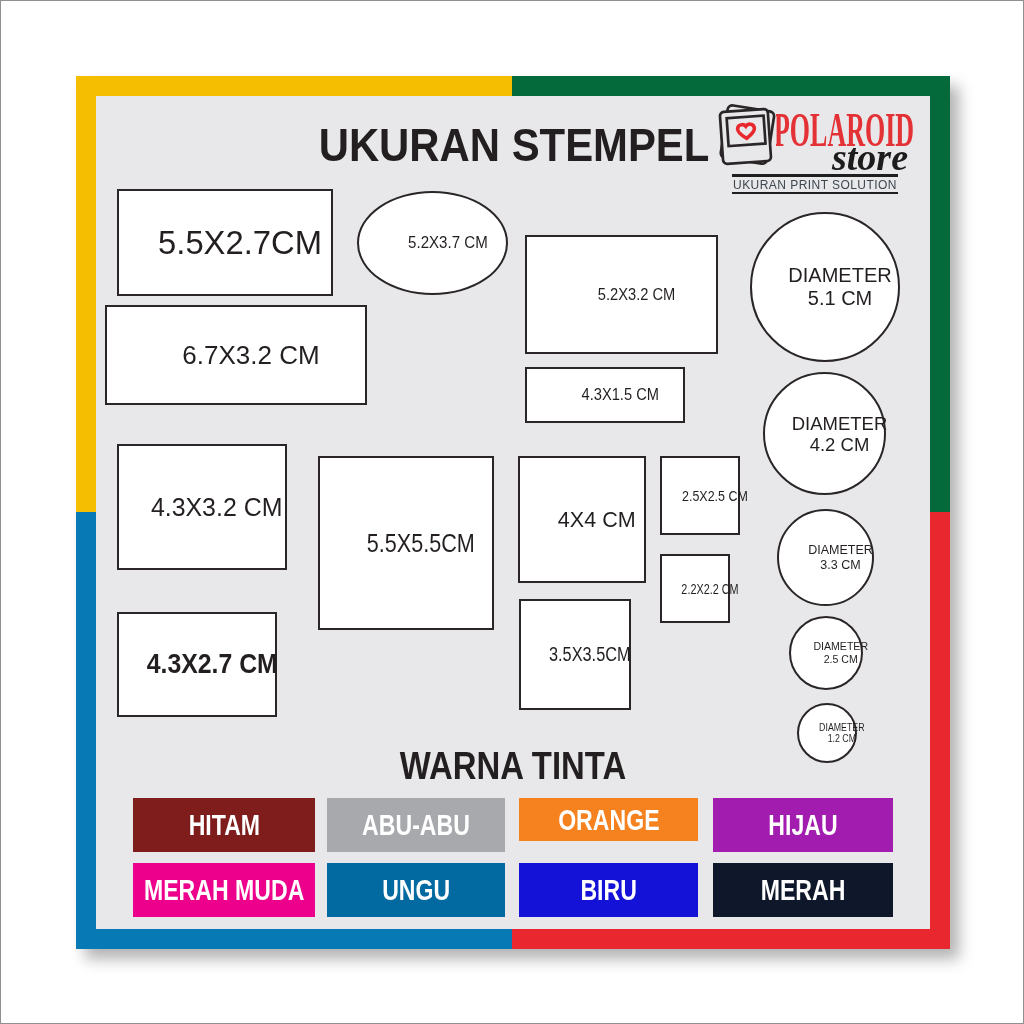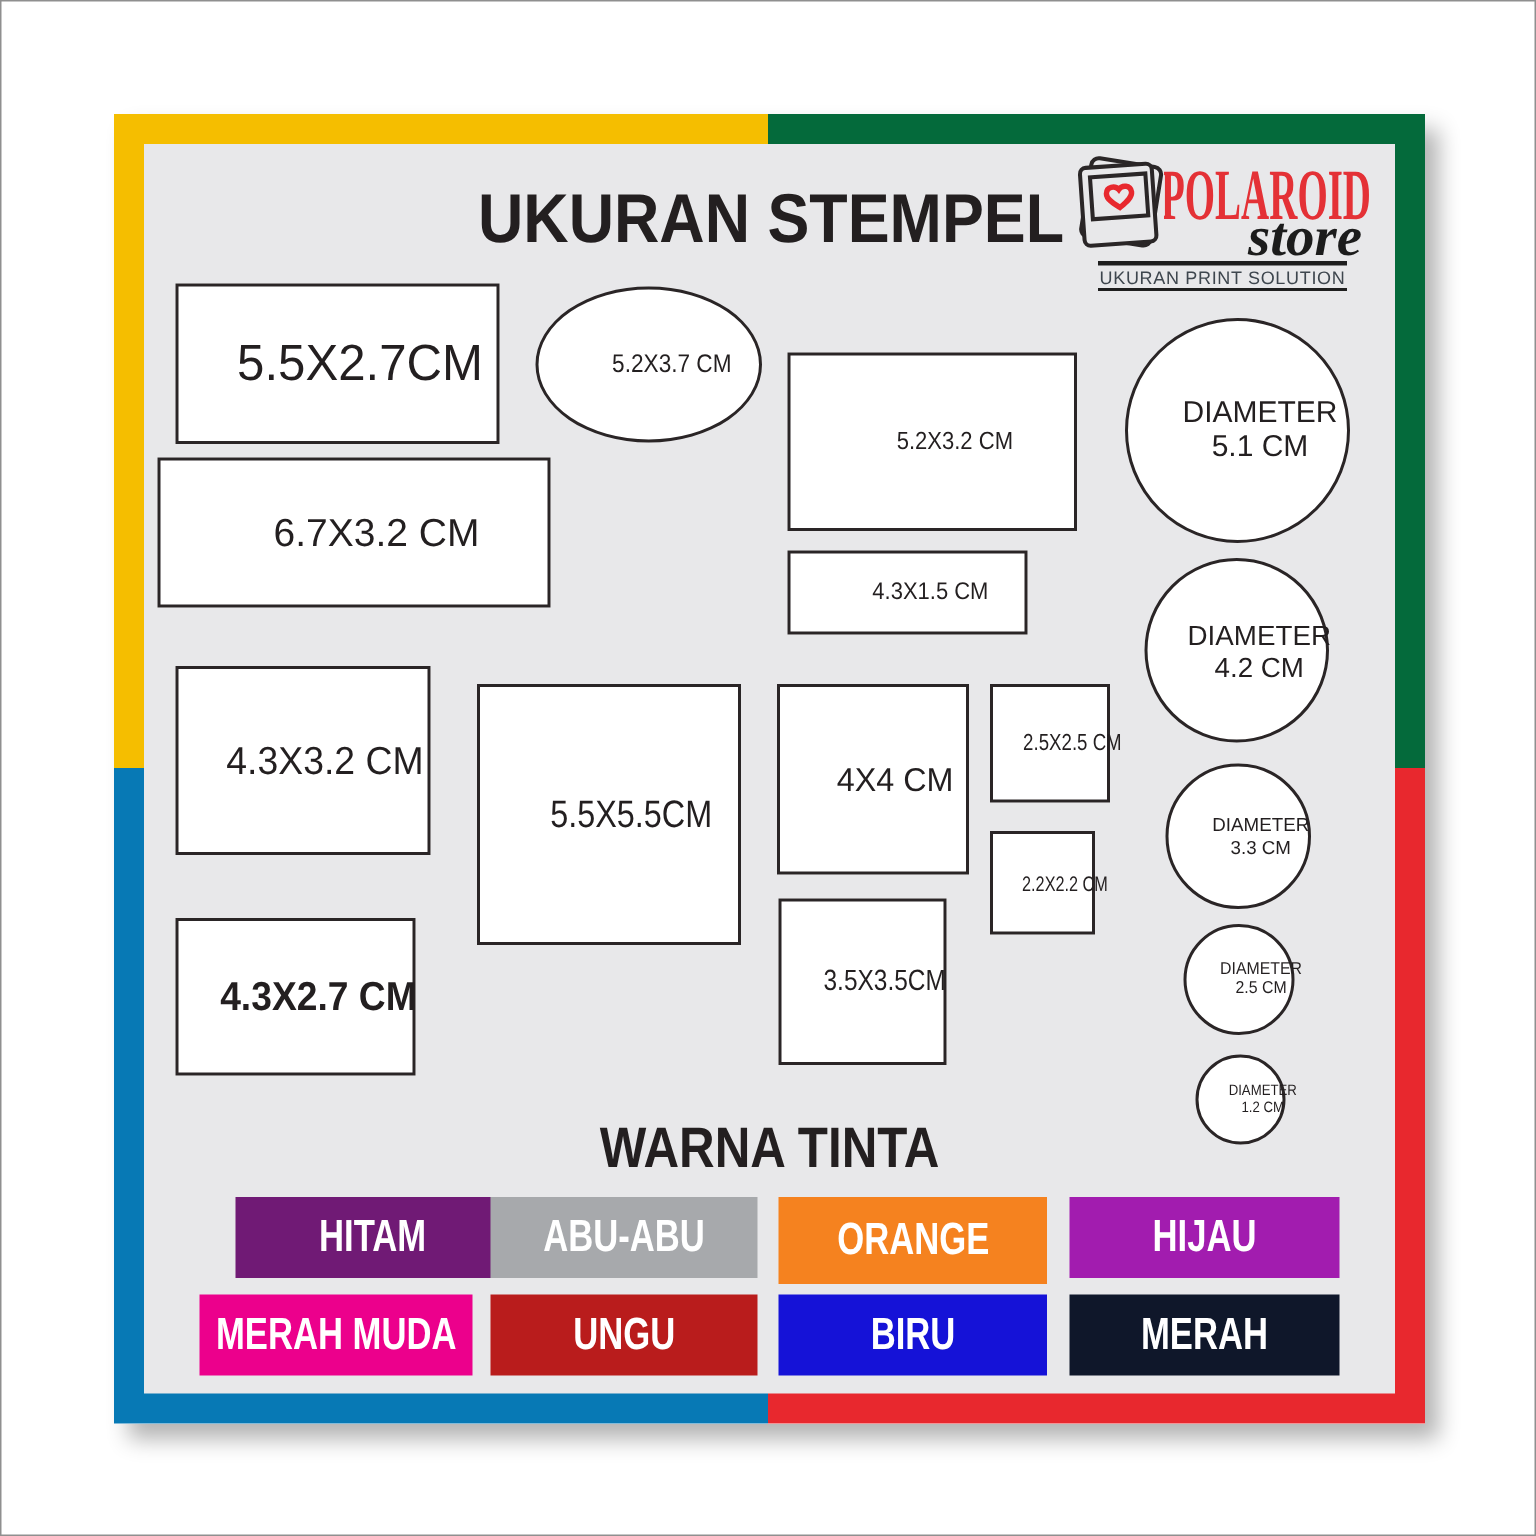--- a/index.html
+++ b/index.html
@@ -114,41 +114,41 @@
   <div class="s c" style="left:788px;top:615px;width:74px;height:74px;font-size:11.5px;line-height:13.5px;">
       <span class="sx" style="transform:scaleX(.92);display:inline-block;">DIAMETER<br>2.5 CM</span>
     </div>
 
   <div class="s c" style="left:796px;top:702px;width:60px;height:60px;font-size:10px;line-height:11.5px;">
       <span class="sx" style="transform:scaleX(.88);display:inline-block;">DIAMETER<br>1.2 CM</span>
     </div>
 
   <div class="ttl" style="left:512px;top:746px;transform:translateX(-50%);font-size:38px;line-height:38px;"><span class="sx" style="transform:scaleX(.865);">WARNA TINTA</span></div>
 
-  <div class="sw" style="left:132px;top:797px;width:182px;height:54px;background:#701a75;margin-left:24px;">
+  <div class="sw" style="left:132px;top:797px;width:182px;height:54px;background:#7f1d1d;">
       <span>HITAM</span>
     </div>
 
   <div class="sw" style="left:326px;top:797px;width:178px;height:54px;background:#a7a9ac;">
       <span>ABU-ABU</span>
     </div>
 
-  <div class="sw" style="left:518px;top:797px;width:179px;height:58px;background:#f5821f;">
+  <div class="sw" style="left:518px;top:797px;width:179px;height:43px;background:#f5821f;">
       <span>ORANGE</span>
     </div>
 
   <div class="sw" style="left:712px;top:797px;width:180px;height:54px;background:#a21caf;">
       <span>HIJAU</span>
     </div>
 
   <div class="sw" style="left:132px;top:862px;width:182px;height:54px;background:#ec008c;">
       <span>MERAH MUDA</span>
     </div>
 
-  <div class="sw" style="left:326px;top:862px;width:178px;height:54px;background:#b91c1c;">
+  <div class="sw" style="left:326px;top:862px;width:178px;height:54px;background:#0369a1;">
       <span>UNGU</span>
     </div>
 
   <div class="sw" style="left:518px;top:862px;width:179px;height:54px;background:#1512d7;">
       <span>BIRU</span>
     </div>
 
   <div class="sw" style="left:712px;top:862px;width:180px;height:54px;background:#0f172a;">
       <span>MERAH</span>
     </div>

